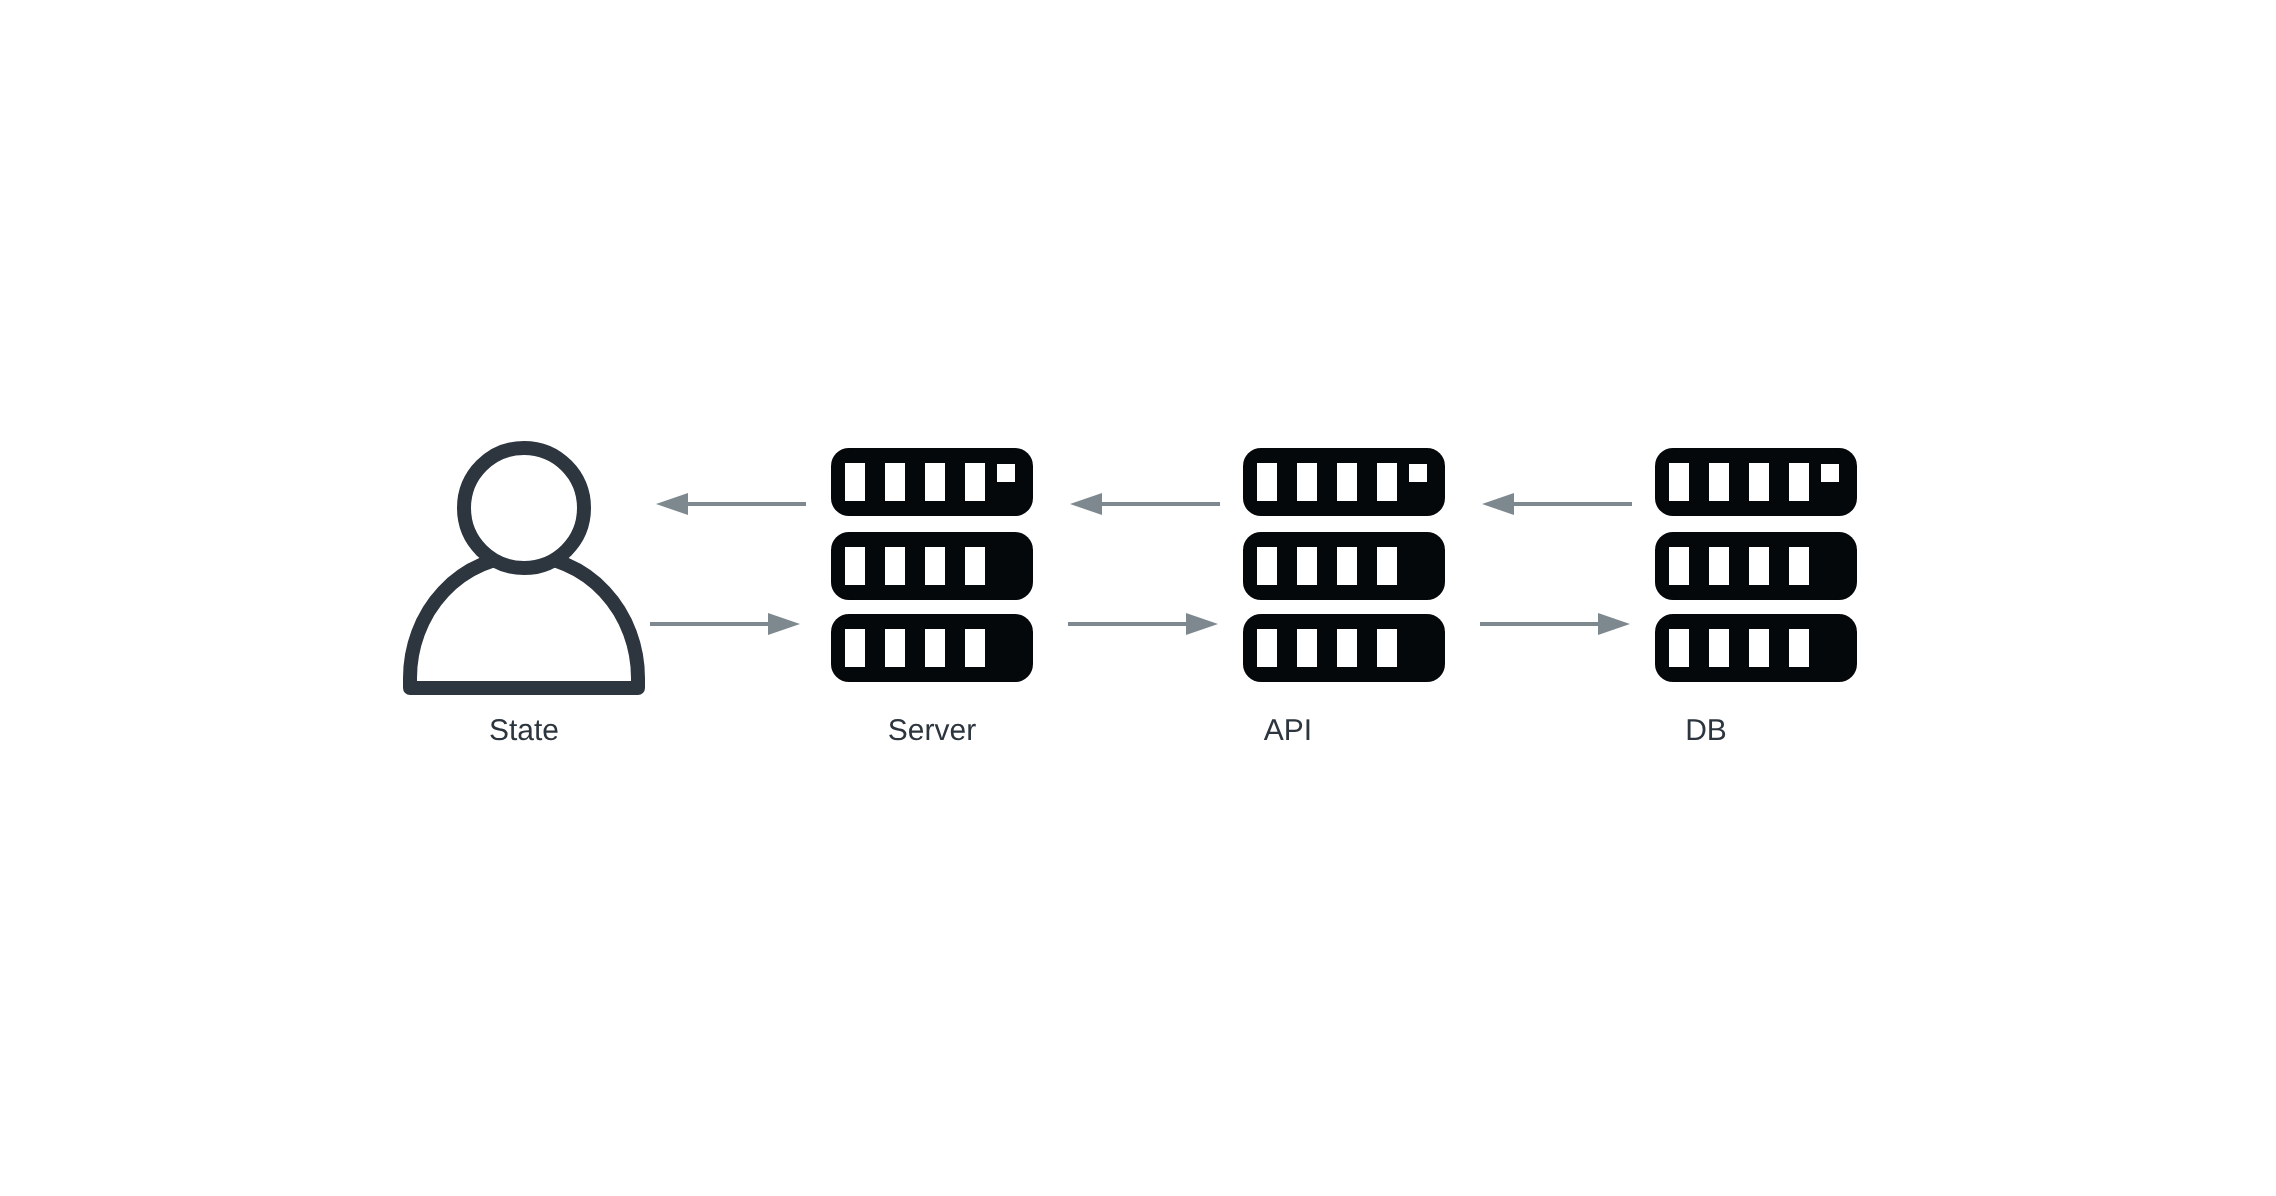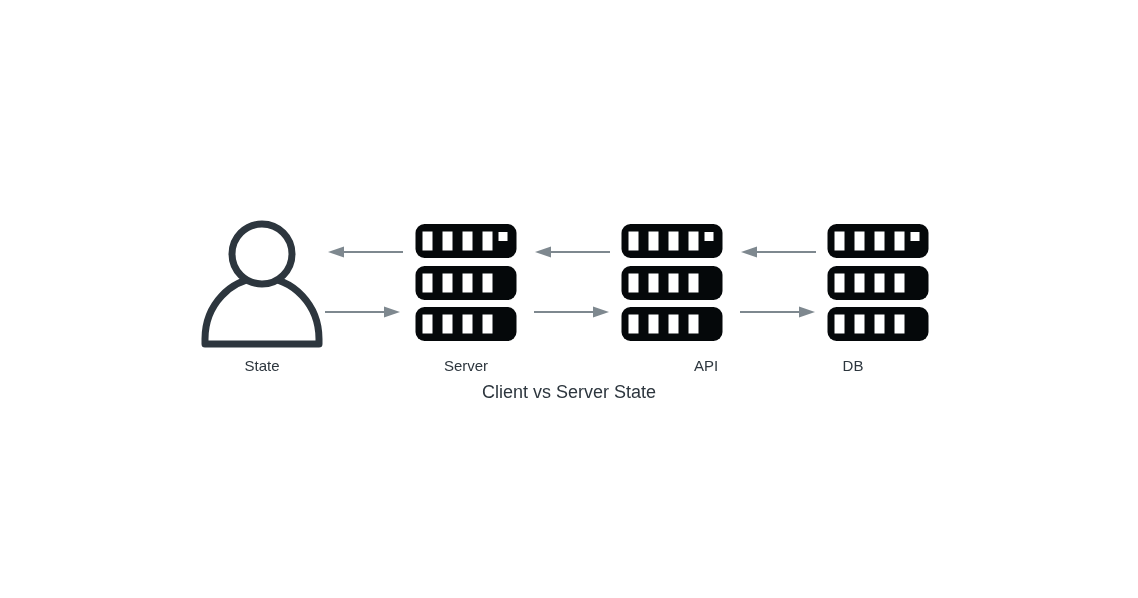--- a/index.html
+++ b/index.html
@@ -84,21 +84,21 @@
     <use href="#srv-unit" x="0.5" y="42"></use>
     <use href="#srv-unit" x="0.5" y="83"></use>
   </svg>
   <div class="abs node-label" style="left:415px; top:357px; width:102px">Server</div>
 
   <svg class="abs stack" style="left:621px; top:224px" width="102" height="118" viewBox="0 0 102 118">
     <use href="#srv-unit-led" x="0.5" y="0"></use>
     <use href="#srv-unit" x="0.5" y="42"></use>
     <use href="#srv-unit" x="0.5" y="83"></use>
   </svg>
-  <div class="abs node-label" style="left:655px; top:357px; width:102px">API</div>
+  <div class="abs node-label" style="left:593px; top:357px; width:102px">API</div>
 
   <svg class="abs stack" style="left:827px; top:224px" width="102" height="118" viewBox="0 0 102 118">
     <use href="#srv-unit-led" x="0.5" y="0"></use>
     <use href="#srv-unit" x="0.5" y="42"></use>
     <use href="#srv-unit" x="0.5" y="83"></use>
   </svg>
   <div class="abs node-label" style="left:802px; top:357px; width:102px">DB</div>
 
   <svg class="abs arrow" style="left:326px; top:245px" width="78" height="14" viewBox="0 0 78 14">
     <line x1="77" y1="7" x2="16" y2="7"></line>
@@ -120,15 +120,14 @@
 
   <svg class="abs arrow" style="left:739px; top:245px" width="78" height="14" viewBox="0 0 78 14">
     <line x1="77" y1="7" x2="16" y2="7"></line>
       <polygon points="18,1.5 18,12.5 2,7"></polygon>
   </svg>
   <svg class="abs arrow" style="left:739px; top:305px" width="78" height="14" viewBox="0 0 78 14">
     <line x1="1" y1="7" x2="62" y2="7"></line>
       <polygon points="60,1.5 60,12.5 76,7"></polygon>
   </svg>
 
-  <div class="abs diagram-title" style="top:382px">Client vs Server State</div>
 
 </div>
 
 </body></html>

